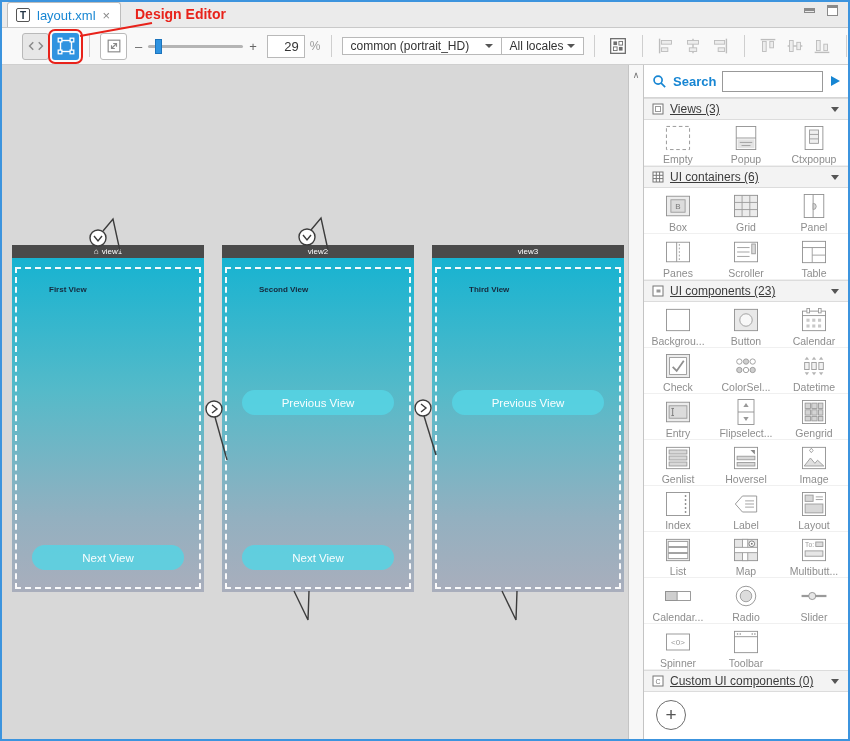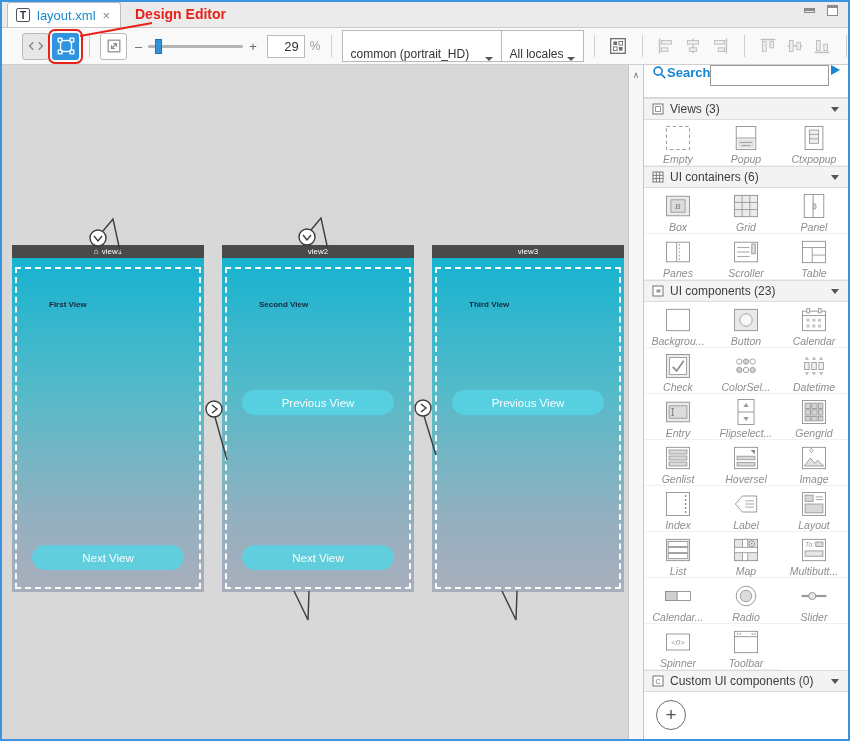--- a/index.html
+++ b/index.html
@@ -28,66 +28,66 @@
   .btn-code{background:#e7e7e7;border:1px solid #b9b9b9;border-radius:3px;margin-right:3px;}
   .btn-design{background:#2f93e0;border-radius:3px;outline:2px solid #e8221a;outline-offset:2px;}
   .tsep{width:1px;height:22px;background:#cfcfcf;margin:0 10px;flex:0 0 auto;}
   .sliderwrap{display:flex;align-items:center;gap:6px;margin-left:8px;flex:0 0 auto;}
   .slide-minus,.slide-plus{color:#666;font-size:13px;}
   .slider-track{width:95px;height:3px;background:#b5b5b5;border-radius:2px;position:relative;}
   .slider-handle{position:absolute;left:7px;top:-6px;width:7px;height:15px;background:#2f93e0;border:1px solid #1c74bd;}
   .zoom-input{width:38px;height:23px;border:1px solid #b9b9b9;text-align:right;padding-right:5px;
     font-size:13px;color:#333;margin-left:10px;font-family:"Liberation Sans",sans-serif;}
   .pct{color:#999;font-size:12px;margin-left:5px;}
-  .dropdown{height:32px;border:1px solid #b9b9b9;background:#fff;display:flex;align-items:flex-end;
+  .dropdown{height:18px;border:1px solid #b9b9b9;background:#fff;display:flex;align-items:center;
     justify-content:space-between;padding:0 8px;font-size:12px;color:#333;flex:0 0 auto;}
   .dd-profile{width:160px;}
   .dd-locale{width:82px;border-left:none;}
   .dd-arrow{width:0;height:0;border-top:4px solid #555;border-left:4px solid transparent;border-right:4px solid transparent;}
   .alignicons{display:flex;align-items:center;flex:0 0 auto;}
   
   .main{flex:1;display:flex;min-height:0;}
   .canvas{width:626px;flex:0 0 auto;position:relative;background:#d8d8d8;overflow:hidden;}
   .scrollstrip{width:16px;flex:0 0 auto;background:#f7f7f7;border-left:1px solid #c4c4c4;
     border-right:1px solid #c4c4c4;display:flex;justify-content:center;align-items:flex-start;
     padding-top:5px;color:#777;font-size:9px;}
   
   .view{position:absolute;top:180px;width:192px;height:347px;}
   .view-titlebar{height:13px;background:#4a4a4a;color:#fff;font-size:8px;display:flex;
     align-items:center;justify-content:center;gap:3px;}
   .home-icon{font-size:8px;line-height:8px;}
   .view-body{position:relative;height:334px;
     background:linear-gradient(180deg,#17b3d1 0%,#55bac9 40%,#93b0c0 78%,#a9aebc 100%);}
   .view-dashed{position:absolute;left:3px;right:3px;top:9px;bottom:3px;
     border:2px dashed rgba(255,255,255,0.95);}
-  .view-label{position:absolute;left:37px;top:42px;font-size:8px;font-weight:bold;color:#16283c;}
+  .view-label{position:absolute;left:37px;top:27px;font-size:8px;font-weight:bold;color:#16283c;}
   .view-btn{position:absolute;left:20px;width:152px;height:25px;border-radius:13px;
     background:rgba(86,212,228,0.85);color:rgba(255,255,255,0.96);font-size:11.5px;
     display:flex;align-items:center;justify-content:center;}
   .view-btn.middle{top:132px;}
   .view-btn.bottom{top:287px;}
   .connectors{position:absolute;left:0;top:0;pointer-events:none;}
   .red-line{position:absolute;left:0;top:0;pointer-events:none;z-index:40;}
   
   .palette{flex:1;background:#fff;display:flex;flex-direction:column;overflow:hidden;min-width:0;}
-  .search-row{height:33px;flex:0 0 auto;display:flex;align-items:flex-start;padding:0 8px;
+  .search-row{height:33px;flex:0 0 auto;display:flex;align-items:center;gap:6px;padding:0 8px;
     border-bottom:1px solid #d5d5d5;}
   .search-label{color:#1786d3;font-size:13px;font-weight:bold;}
   .search-input{flex:1;min-width:0;height:21px;border:1px solid #999;font-size:12px;padding:0 4px;
     font-family:"Liberation Sans",sans-serif;}
   .search-go{width:0;height:0;border-left:9px solid #1786d3;border-top:5px solid transparent;
     border-bottom:5px solid transparent;margin-left:2px;}
   .sec-header{height:22px;flex:0 0 auto;background:#f3f3f3;border-top:1px solid #dcdcdc;
     border-bottom:1px solid #dcdcdc;display:flex;align-items:center;gap:6px;
-    padding:0 9px 0 8px;font-size:12px;color:#3c3c3c;}
+    padding:0 9px 0 8px;font-size:12px;color:#3c3c3c;text-decoration:underline;}
   .sec-icon{width:12px;height:12px;display:flex;}
   .sec-title{flex:1;white-space:nowrap;overflow:hidden;}
   .sec-chevron{width:0;height:0;border-top:5px solid #555;border-left:4px solid transparent;
     border-right:4px solid transparent;}
-  .sec-grid{display:grid;grid-template-columns:repeat(3,1fr);flex:0 0 auto;font-style:italic;}
+  .sec-grid{display:grid;grid-template-columns:repeat(3,1fr);flex:0 0 auto;}
   .p-item{height:46px;display:flex;flex-direction:column;align-items:center;padding-top:2px;
     border-bottom:1px solid #f0f0f0;overflow:hidden;}
   .p-icon{width:32px;height:32px;display:flex;}
   .p-icon svg{width:32px;height:32px;}
   .p-label{font-size:10.5px;color:#8e8e8e;line-height:11px;white-space:nowrap;}
   .plusrow{padding:8px 0 0 12px;}
   .plus-btn{width:30px;height:30px;border:1.5px solid #6d6d6d;border-radius:50%;
     display:flex;align-items:center;justify-content:center;font-size:19px;color:#555;background:#fff;}
 </style>
 </head>

